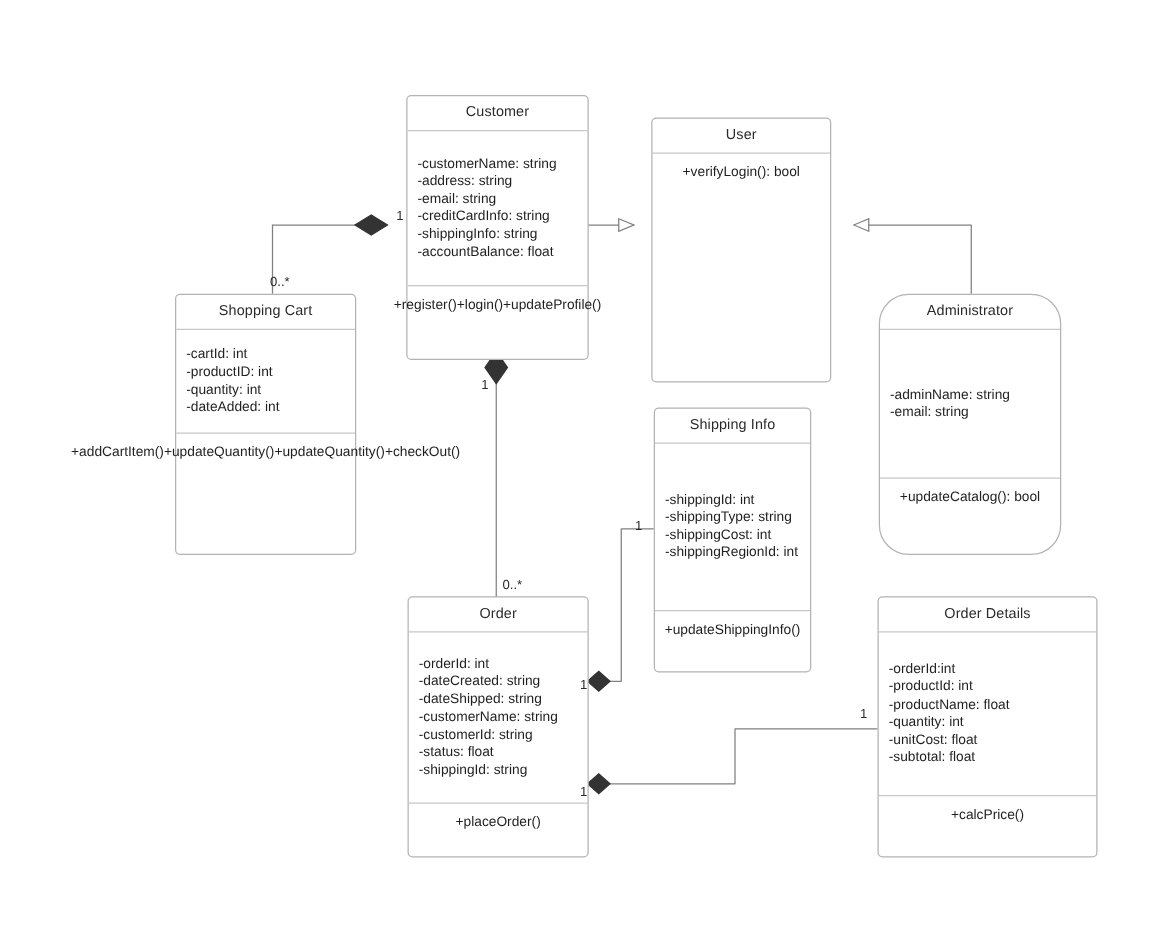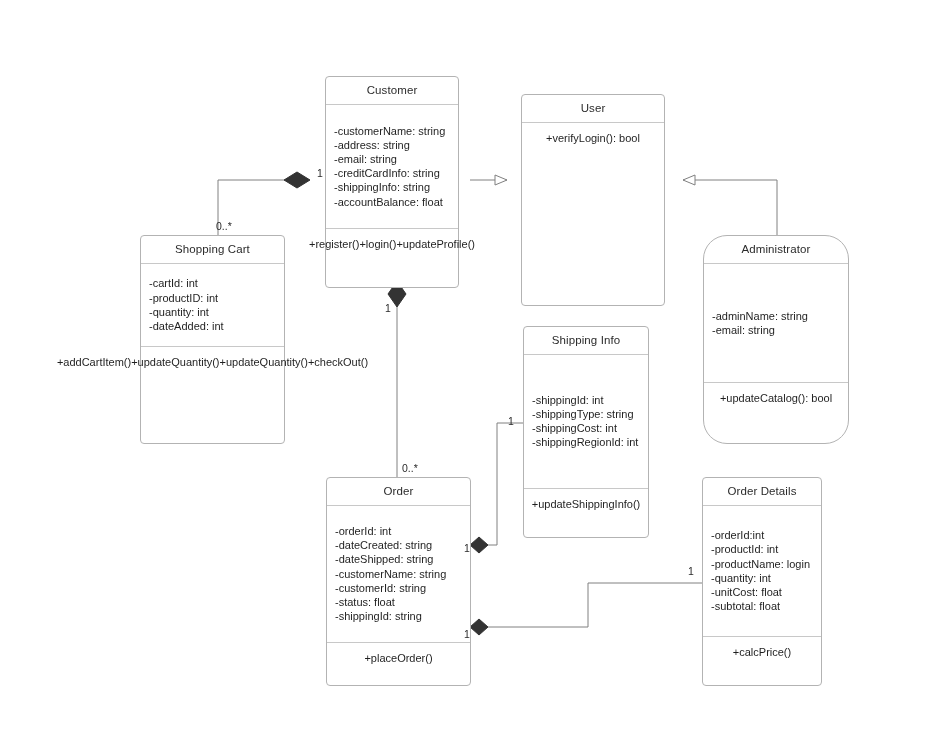--- a/index.html
+++ b/index.html
@@ -114,21 +114,21 @@
       <path d="M 488 545 L 497 545 L 497 423 L 523 423" fill="none" stroke="#808080" stroke-width="1" stroke-linejoin="round"></path>
       <polygon points="470,545 479,537 488,545 479,553" fill="#333333" stroke="#333333" stroke-width="1"></polygon>
     </g>
 
     <g>
       <path d="M 488 627 L 588 627 L 588 583 L 702 583" fill="none" stroke="#808080" stroke-width="1" stroke-linejoin="round"></path>
       <polygon points="470,627 479,619 488,627 479,635" fill="#333333" stroke="#333333" stroke-width="1"></polygon>
     </g>
   </svg>
 
-  <div class="uml-class" style="left:325px; top:76px; width:134px; height:212px;justify-content:center;">
+  <div class="uml-class" style="left:325px; top:76px; width:146px; height:212px;justify-content:center;">
     <div class="cls-title">Customer</div>
     <div class="cls-attrs">
       <div class="member">-customerName: string</div>
       <div class="member">-address: string</div>
       <div class="member">-email: string</div>
       <div class="member">-creditCardInfo: string</div>
       <div class="member">-shippingInfo: string</div>
       <div class="member">-accountBalance: float</div>
     </div>
     <div class="cls-methods" style="height:58px;">
@@ -194,26 +194,26 @@
       <div class="member">-customerName: string</div>
       <div class="member">-customerId: string</div>
       <div class="member">-status: float</div>
       <div class="member">-shippingId: string</div>
     </div>
     <div class="cls-methods" style="height:42px;">
       <div class="member">+placeOrder()</div>
     </div>
   </div>
 
-  <div class="uml-class" style="left:702px; top:477px; width:120px; height:209px;">
+  <div class="uml-class" style="left:702px; top:477px; width:176px; height:209px;">
     <div class="cls-title">Order Details</div>
     <div class="cls-attrs">
       <div class="member">-orderId:int</div>
       <div class="member">-productId: int</div>
-      <div class="member">-productName: login</div>
+      <div class="member">-productName: float</div>
       <div class="member">-quantity: int</div>
       <div class="member">-unitCost: float</div>
       <div class="member">-subtotal: float</div>
     </div>
     <div class="cls-methods" style="height:48px;">
       <div class="member">+calcPrice()</div>
     </div>
   </div>
 
   <div class="mult" style="left:317px; top:168px;">1</div>

